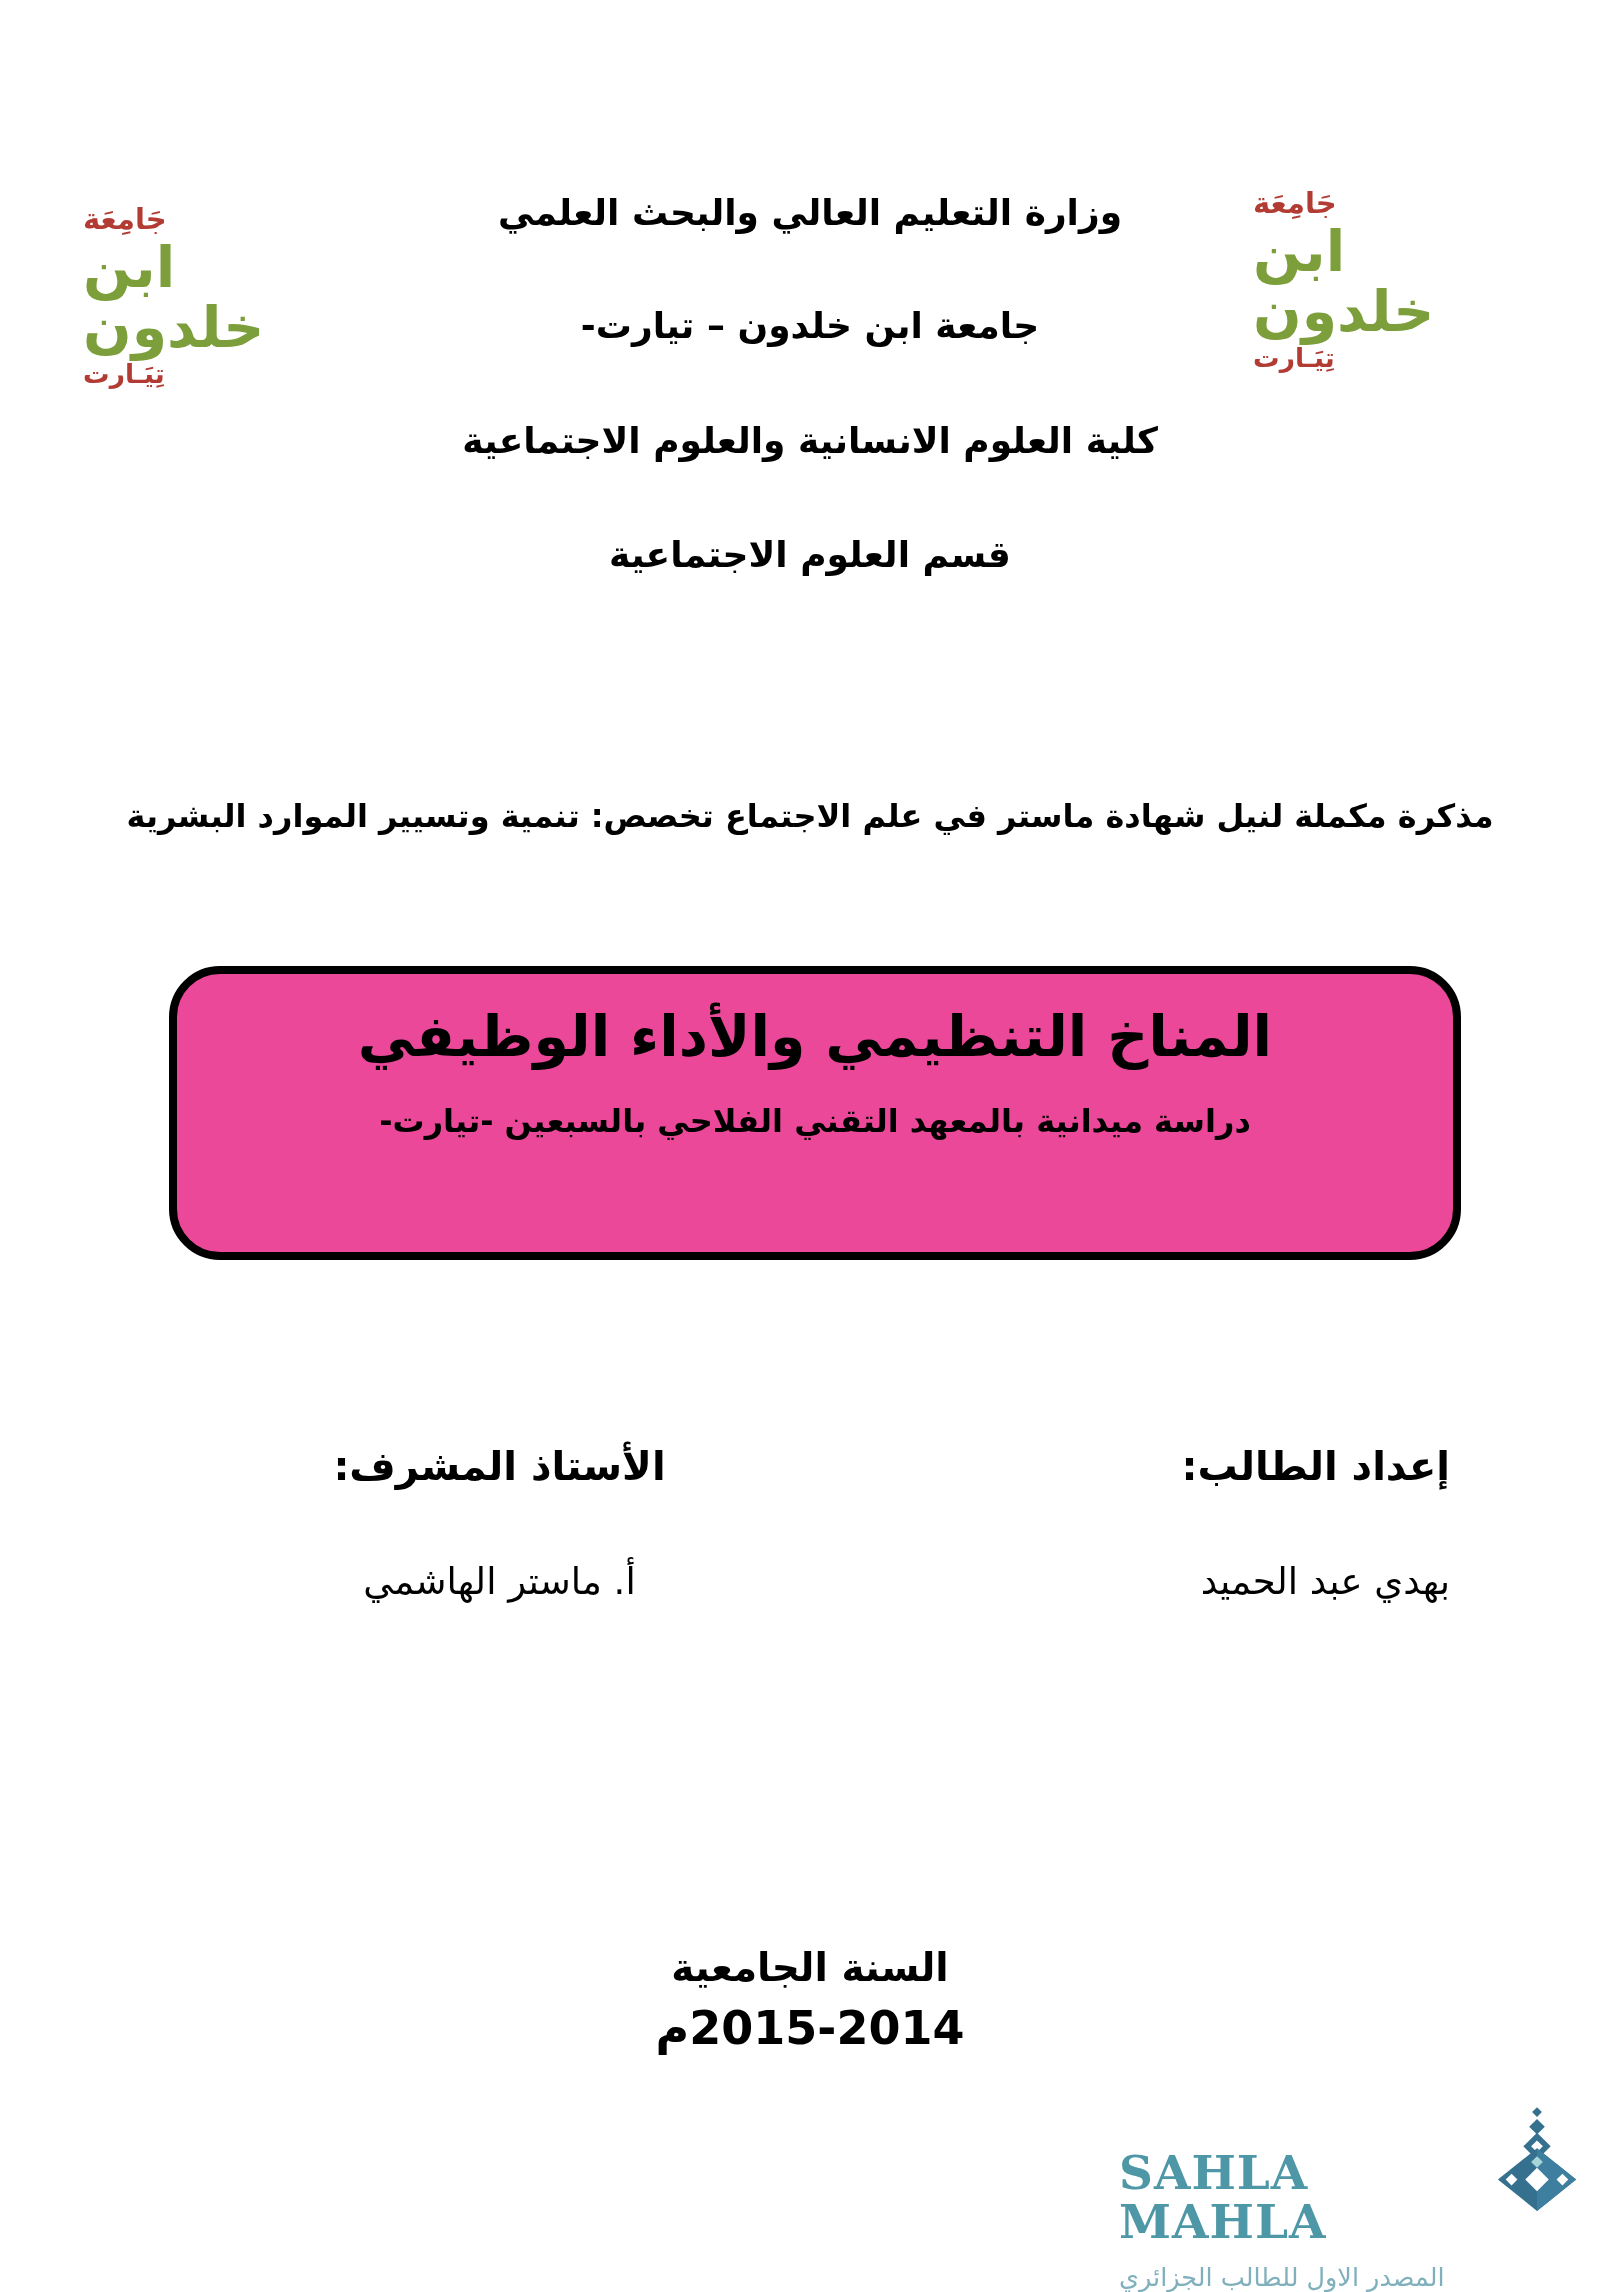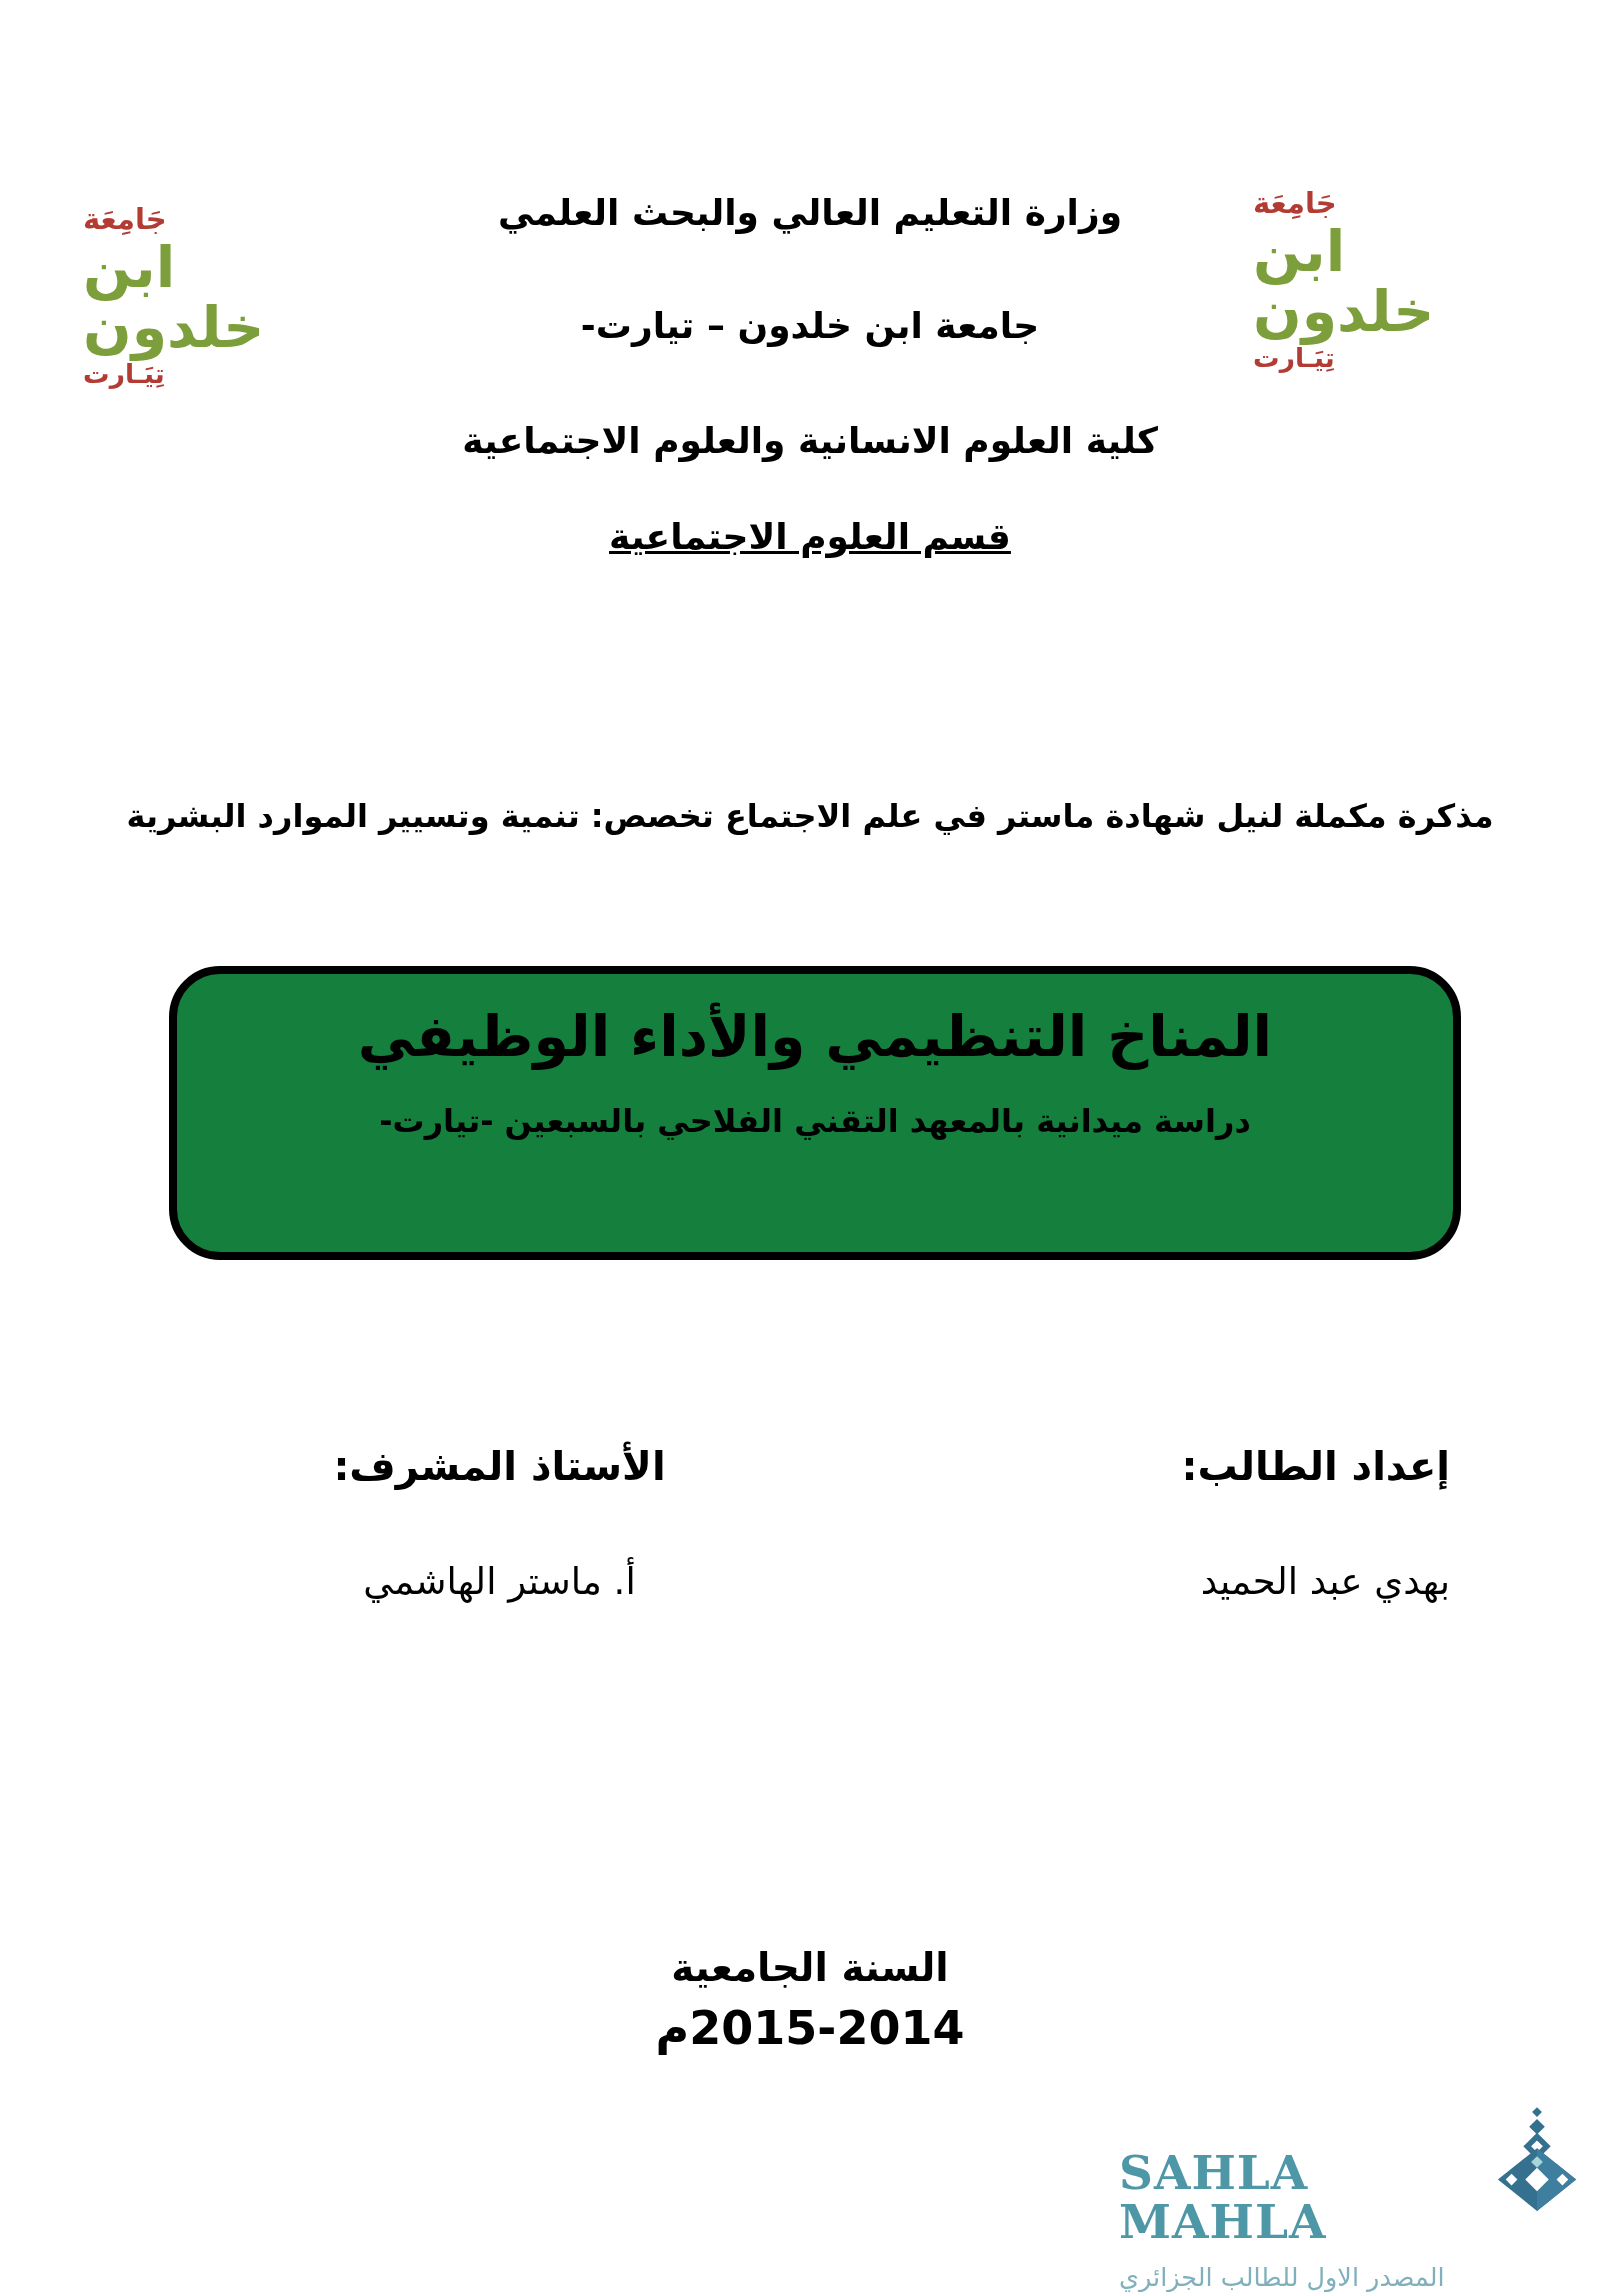--- a/index.html
+++ b/index.html
@@ -19,30 +19,30 @@
   .logo-right { left:1253px; top:188px; }
   .logo-top    { color:#B23B33; font-size:29px; font-weight:bold; }
   .logo-mid    { color:#7C9E3B; font-size:57px; font-weight:bold; letter-spacing:-1px; padding:3.9px 0 2px 0; }
   .logo-bottom { color:#B23B33; font-size:26.5px; font-weight:bold; letter-spacing:4.9px; }
 
   
   .header-line { position:absolute; left:0; width:100%; text-align:center; font-weight:bold; font-size:36px; }
   .h-ministry   { top:192px; }
   .h-university { top:305px; }
   .h-faculty    { top:420px; }
-  .h-department { top:516px;text-decoration:underline; }
+  .h-department { top:534px; }
 
   
   .thesis-note { position:absolute; left:0; top:797px; width:100%; text-align:center; font-weight:bold; font-size:32px; }
 
   
   .title-box {
     position:absolute; left:169px; top:966px; width:1292px; height:294px;
     border:8.8px solid #000; border-radius:51px; box-sizing:border-box;
-    background:#15803d;
+    background:#ec4899;
   }
   .box-title    { padding-top:29px; text-align:center; font-weight:bold; font-size:57px; }
   .box-subtitle { padding-top:33px; text-align:center; font-weight:bold; font-size:32px; }
 
   
   .byline { position:absolute; top:1443px; }
   .byline-student    { right:170px; text-align:right; }
   .byline-supervisor { left:333px; width:333px; text-align:center; }
   .byline-label { font-size:40px; font-weight:bold; }
   .byline-name  { font-size:37px; font-weight:normal; margin-top:71px; }

